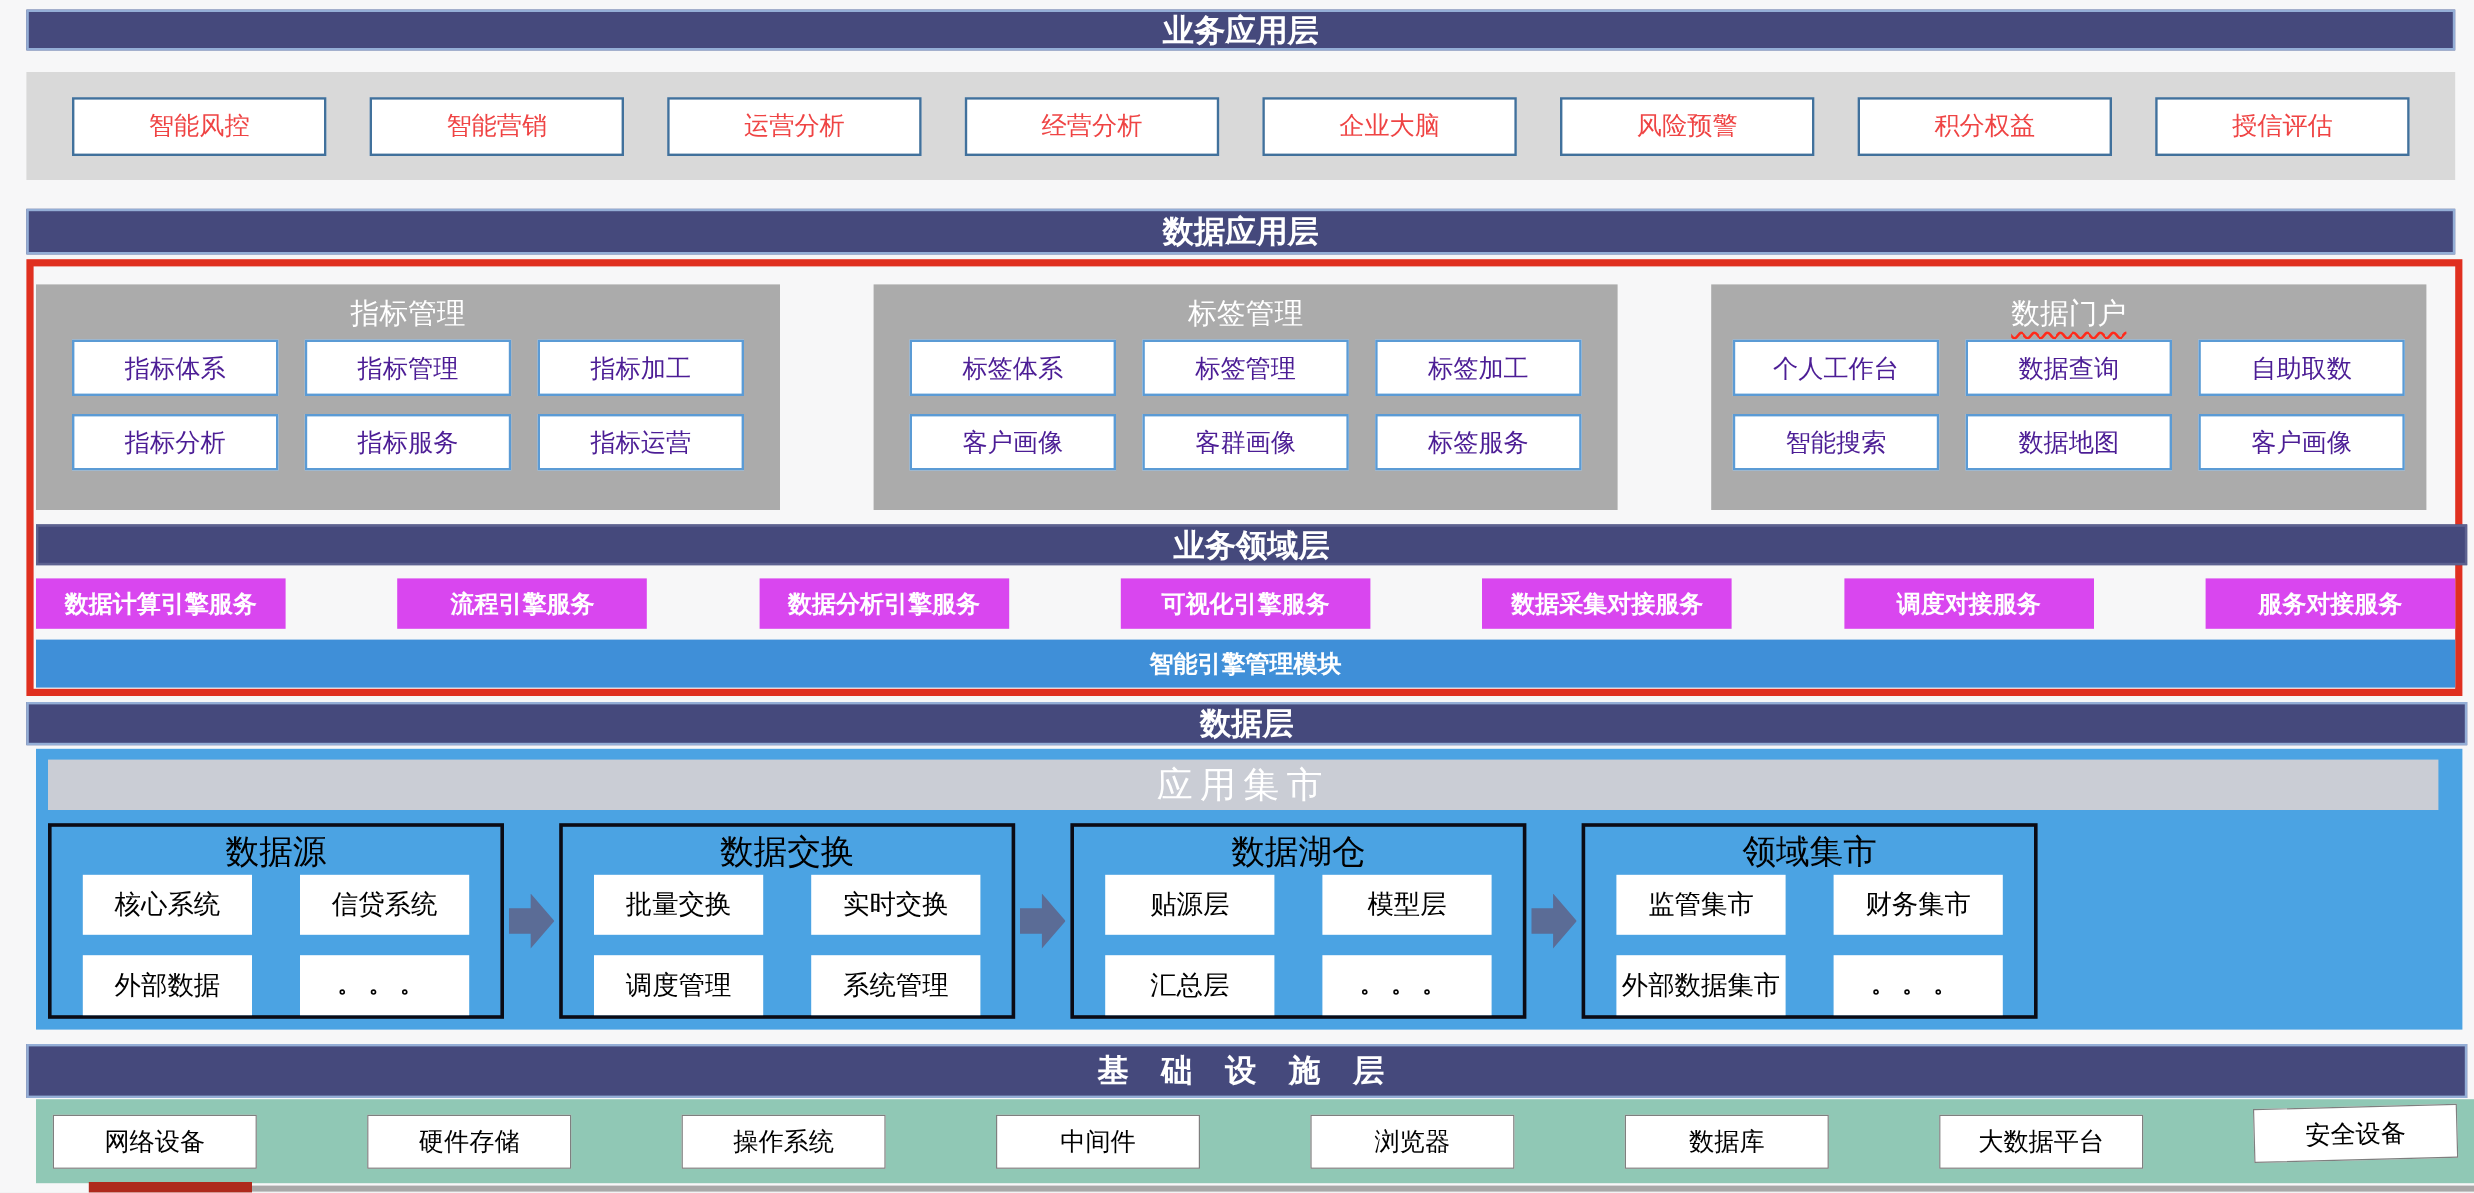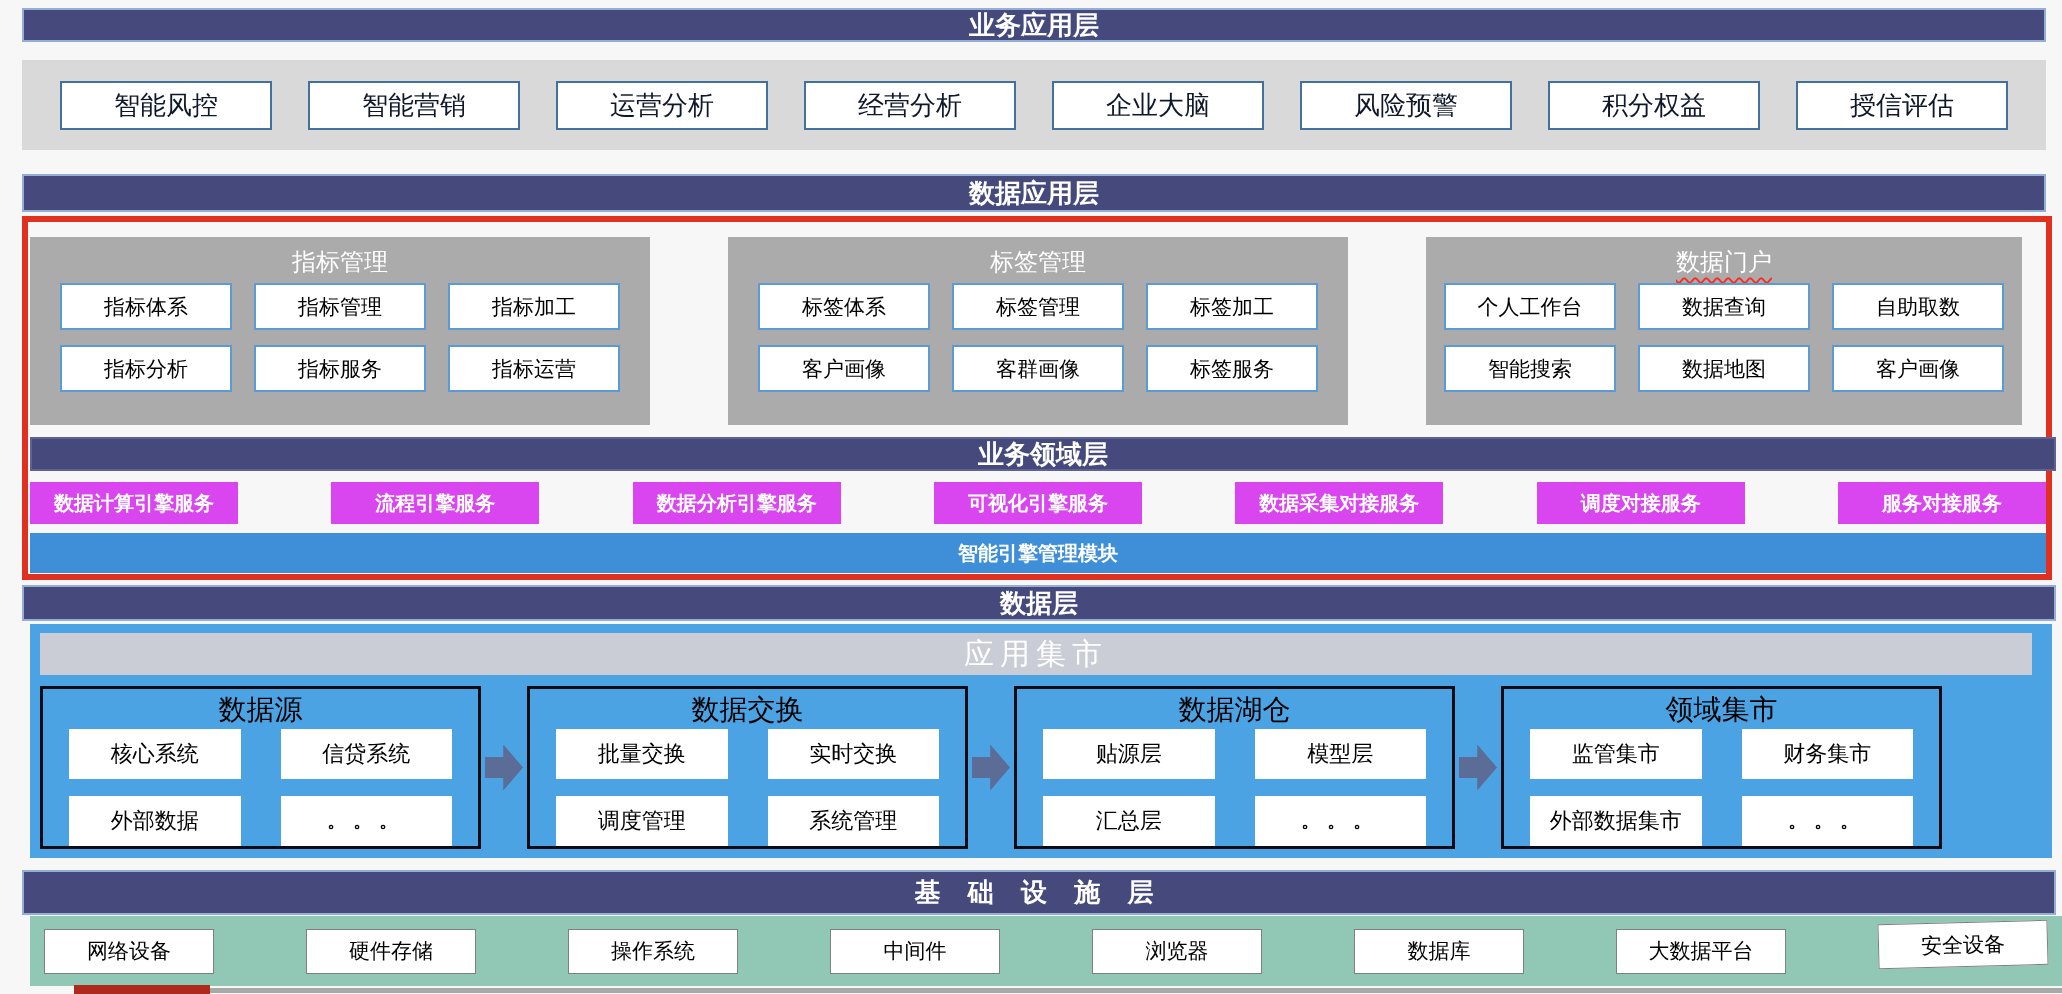--- a/index.html
+++ b/index.html
@@ -23,22 +23,22 @@
   .hdr.h5 { left: 22px; top: 870px; width: 2034px; height: 45px; letter-spacing: 10px; }
 
   
   .top-band {
     position: absolute; left: 22px; top: 60px; width: 2024px; height: 90px;
     background: #d9d9d9; display: flex; align-items: center;
     justify-content: space-between; padding: 0 38px;
   }
   .top-box {
     width: 212px; height: 49px; background: #ffffff;
-    border: 2px solid #41719c; color: #0f172a;
-    display: flex; align-items: center; justify-content: center; font-size: 26px; text-align: right;
+    border: 2px solid #41719c; color: #ef4444;
+    display: flex; align-items: center; justify-content: center; font-size: 21px; text-align: right;
   }
 
   
   .red-box {
     position: absolute; left: 22px; top: 216px; width: 2030px; height: 364px;
     border: 6px solid #e03020; background: transparent;
   }
 
   
   .panels-row {
@@ -54,21 +54,21 @@
     height: 38px; line-height: 34px;
   }
   .wavy { text-decoration: underline; text-decoration-style: wavy; text-decoration-color: #ff2a1a; text-decoration-thickness: 2px; text-underline-offset: 7px; }
   .gpanel-grid {
     display: grid; grid-template-columns: repeat(3, 172px);
     justify-content: center; column-gap: 22px; row-gap: 15px;
   }
   .gbox {
     height: 47px; background: #ffffff; border: 2px solid #5b9bd5;
     display: flex; align-items: center; justify-content: center;
-    font-size: 21px; color: #000000;
+    font-size: 21px; color: #4c1d95;
   }
 
   
   .services-row {
     position: absolute; left: 30px; top: 482px; width: 2016px; height: 42px;
     display: flex; justify-content: space-between;
   }
   .service-btn {
     width: 208px; height: 42px; background: #d946ef; color: #fff;
     font-weight: bold; font-size: 20px;
@@ -84,21 +84,21 @@
   .blue-section {
     position: absolute; left: 30px; top: 624px; width: 2022px; height: 234px;
     background: #4ba3e3;
   }
   .mart-band {
     position: absolute; left: 10px; top: 9px; width: 1992px; height: 42px;
     background: #cacdd5; color: #ffffff; font-size: 30px; letter-spacing: 6px;
     display: flex; align-items: center; justify-content: center; text-align: center;
   }
   .dpanels-row {
-    position: absolute; left: 10px; top: 62px; width: 1902px; height: 163px;
+    position: absolute; left: 10px; top: 62px; width: 1658px; height: 163px;
     display: flex; align-items: stretch; justify-content: space-between;
   }
   .dpanel {
     flex: 1 1 0; border: 3px solid #0b0b14; padding-top: 2px;
     display: flex; flex-direction: column;
   }
   .dpanel-title {
     font-family: "Liberation Serif", "DejaVu Serif", serif;
     color: #000; font-size: 28px; text-align: center; height: 36px;
   }

